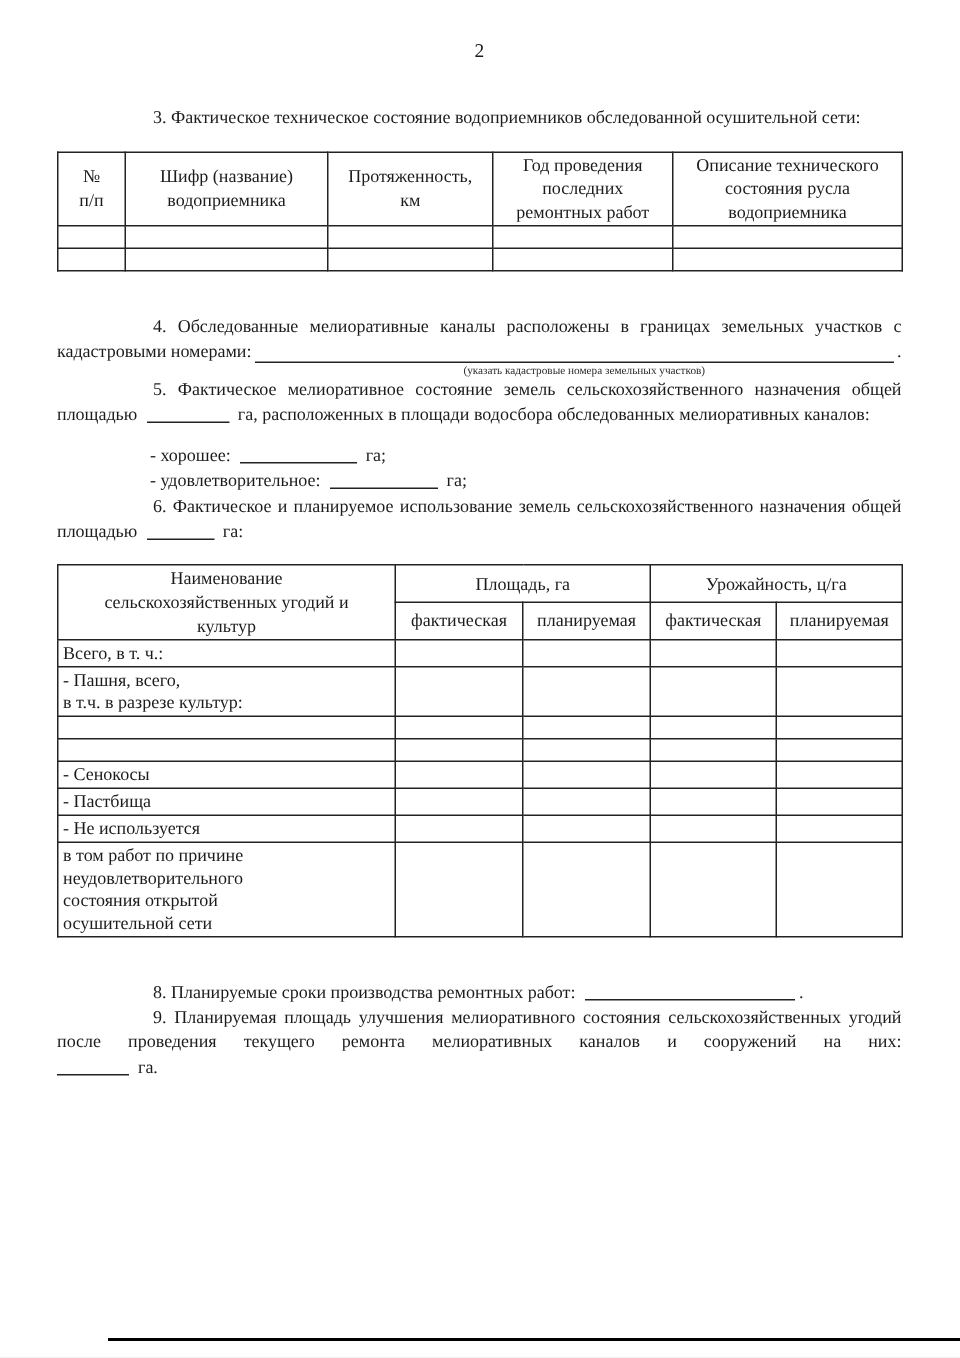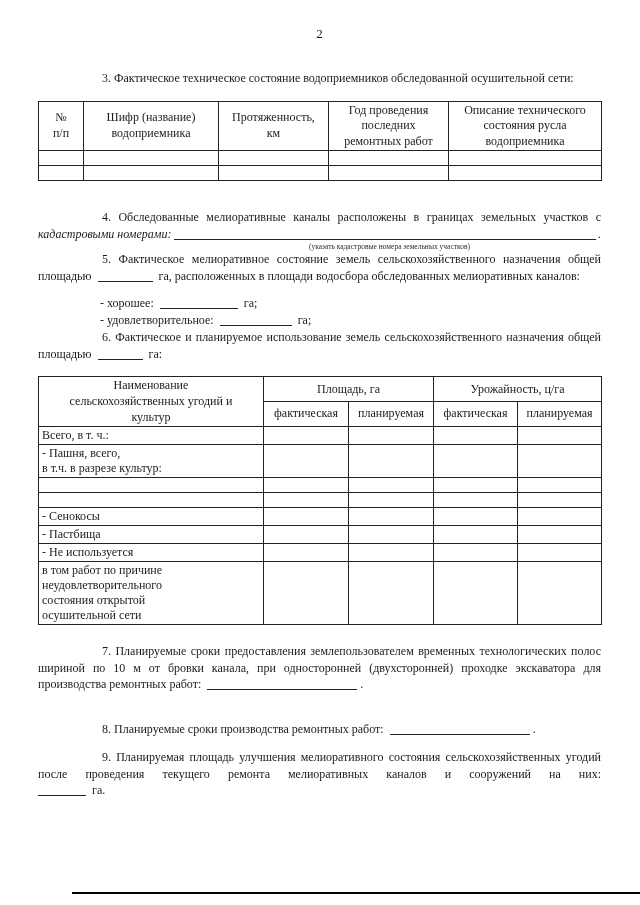--- a/index.html
+++ b/index.html
@@ -43,41 +43,41 @@
     border:1px solid #222;
     font-weight:normal;
     font-size:12px;
     padding:1px 3px;
     vertical-align:middle;
   }
   table.tbl th { text-align:center; white-space:pre-line; line-height:1.3; }
   table.tbl td { height:15px; }
   table.tbl td.lbl { text-align:left; white-space:pre-line; line-height:1.25; vertical-align:top; }
 
-  .fill-line { display:flex; align-items:center; line-height:1.38;font-style:italic; }
+  .fill-line { display:flex; align-items:flex-end; line-height:1.38; }
   .fill-line .grow { flex:1; height:12px; border-bottom:1px solid #222; margin:0 2px; }
 
   .caption {
     font-size:7.5px;
     color:#2c2c2c;
     text-align:center;
     margin-left:140px;
     width:423px;
     margin-top:0px;
   }
 
   .sub-items { margin-left:62px; margin-top:10px; line-height:1.45; }
   .sub-item { white-space:nowrap; }
 
   .p9-line { line-height:1.38; }
 
   .mt16 { margin-top:28px; }
   .mt14 { margin-top:0; }
   .mt18 { margin-top:18px; }
-  .mt12 { margin-top:12px;font-family:Liberation Serif, serif; }
+  .mt12 { margin-top:0;font-family:Liberation Serif, serif; }
   .mt26 { margin-top:26px; }
 
   .scan-line {
     position:absolute;
     left:72px; right:0; bottom:11px;
     height:2px;
     background:#000;
   }
 </style>
 </head>
@@ -245,24 +245,20 @@
 состояния открытой
 осушительной сети</td>
           <td></td>
           <td></td>
           <td></td>
           <td></td>
         </tr>
       </tbody>
     </table>
 
-    <p class="para mt18">
-      <span>7. Планируемые сроки предоставления землепользователем временных технологических полос шириной по 10 м от бровки канала, при односторонней (двухсторонней) проходке экскаватора для производства ремонтных работ:</span>
-      <span class="blank" style="width:150px"></span><span>.</span>
-    </p>
 
     <p class="para mt16">
       <span>8. Планируемые сроки производства ремонтных работ:</span>
       <span class="blank" style="width:140px"></span><span>.</span>
     </p>
 
     <p class="para jlast mt12">9. Планируемая площадь улучшения мелиоративного состояния сельскохозяйственных угодий после проведения текущего ремонта мелиоративных каналов и сооружений на них:</p>
     <div class="p9-line">
       <span class="blank" style="width:48px; margin-left:0"></span>
       <span>га.</span>

